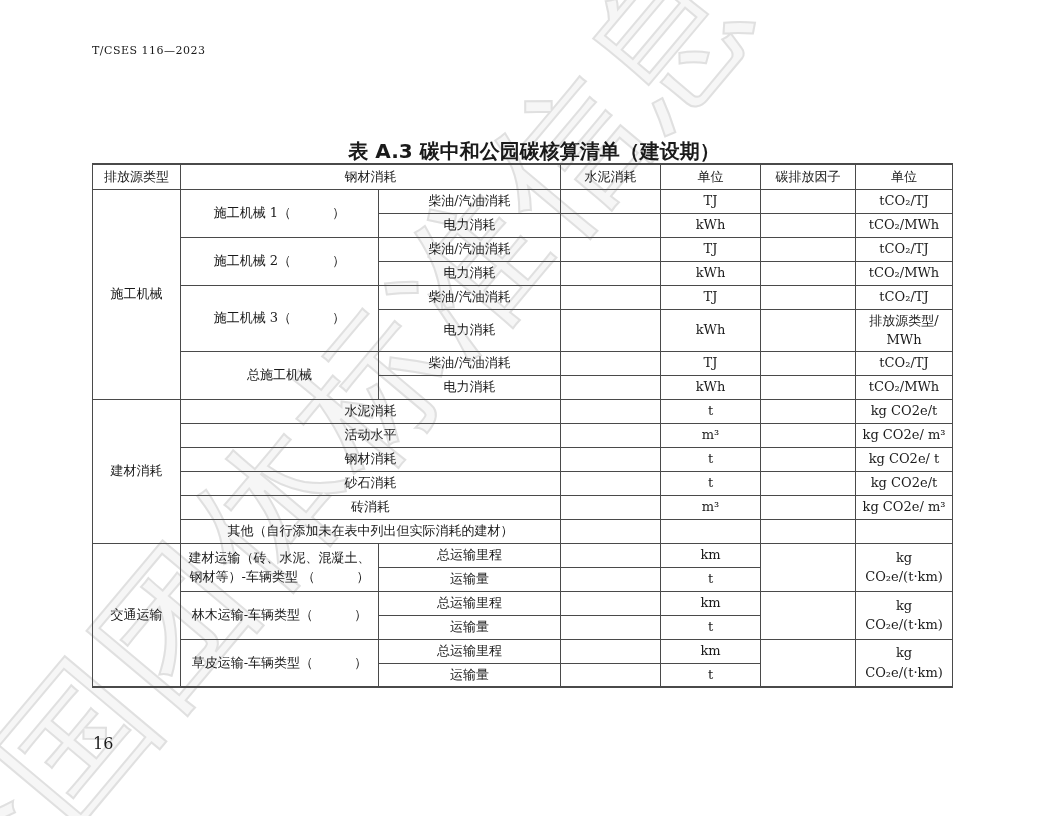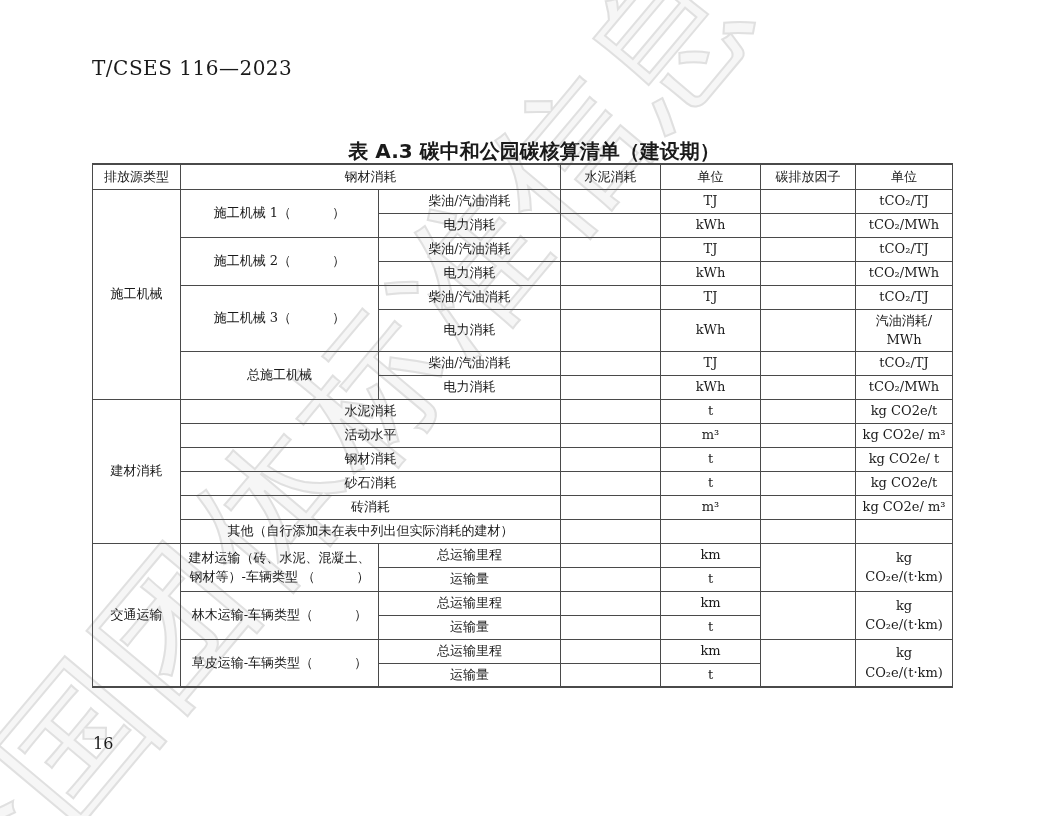--- a/index.html
+++ b/index.html
@@ -28,22 +28,22 @@
     white-space: nowrap;
     color: rgba(0,0,0,0.035);
     -webkit-text-stroke: 2px #e0e0e0;
     pointer-events: none;
     user-select: none;
   }
 
   .std-number {
     position: absolute;
     left: 92px;
-    top: 56px;
-    font-size: 20px;
+    top: 44px;
+    font-size: 11px;
     letter-spacing: 0.5px;
   }
 
   .table-title {
     position: absolute;
     left: 0;
     top: 138px;
     width: 1036px;
     text-align: center;
     font-family: "DejaVu Sans", "Liberation Sans", sans-serif;
@@ -159,21 +159,21 @@
         <td></td>
         <td>TJ</td>
         <td></td>
         <td>tCO₂/TJ</td>
       </tr>
       <tr>
         <td>电力消耗</td>
         <td></td>
         <td>kWh</td>
         <td></td>
-        <td>汽油消耗/ MWh</td>
+        <td>排放源类型/ MWh</td>
       </tr>
       <tr>
         <td rowspan="2">总施工机械</td>
         <td>柴油/汽油消耗</td>
         <td></td>
         <td>TJ</td>
         <td></td>
         <td>tCO₂/TJ</td>
       </tr>
       <tr>

